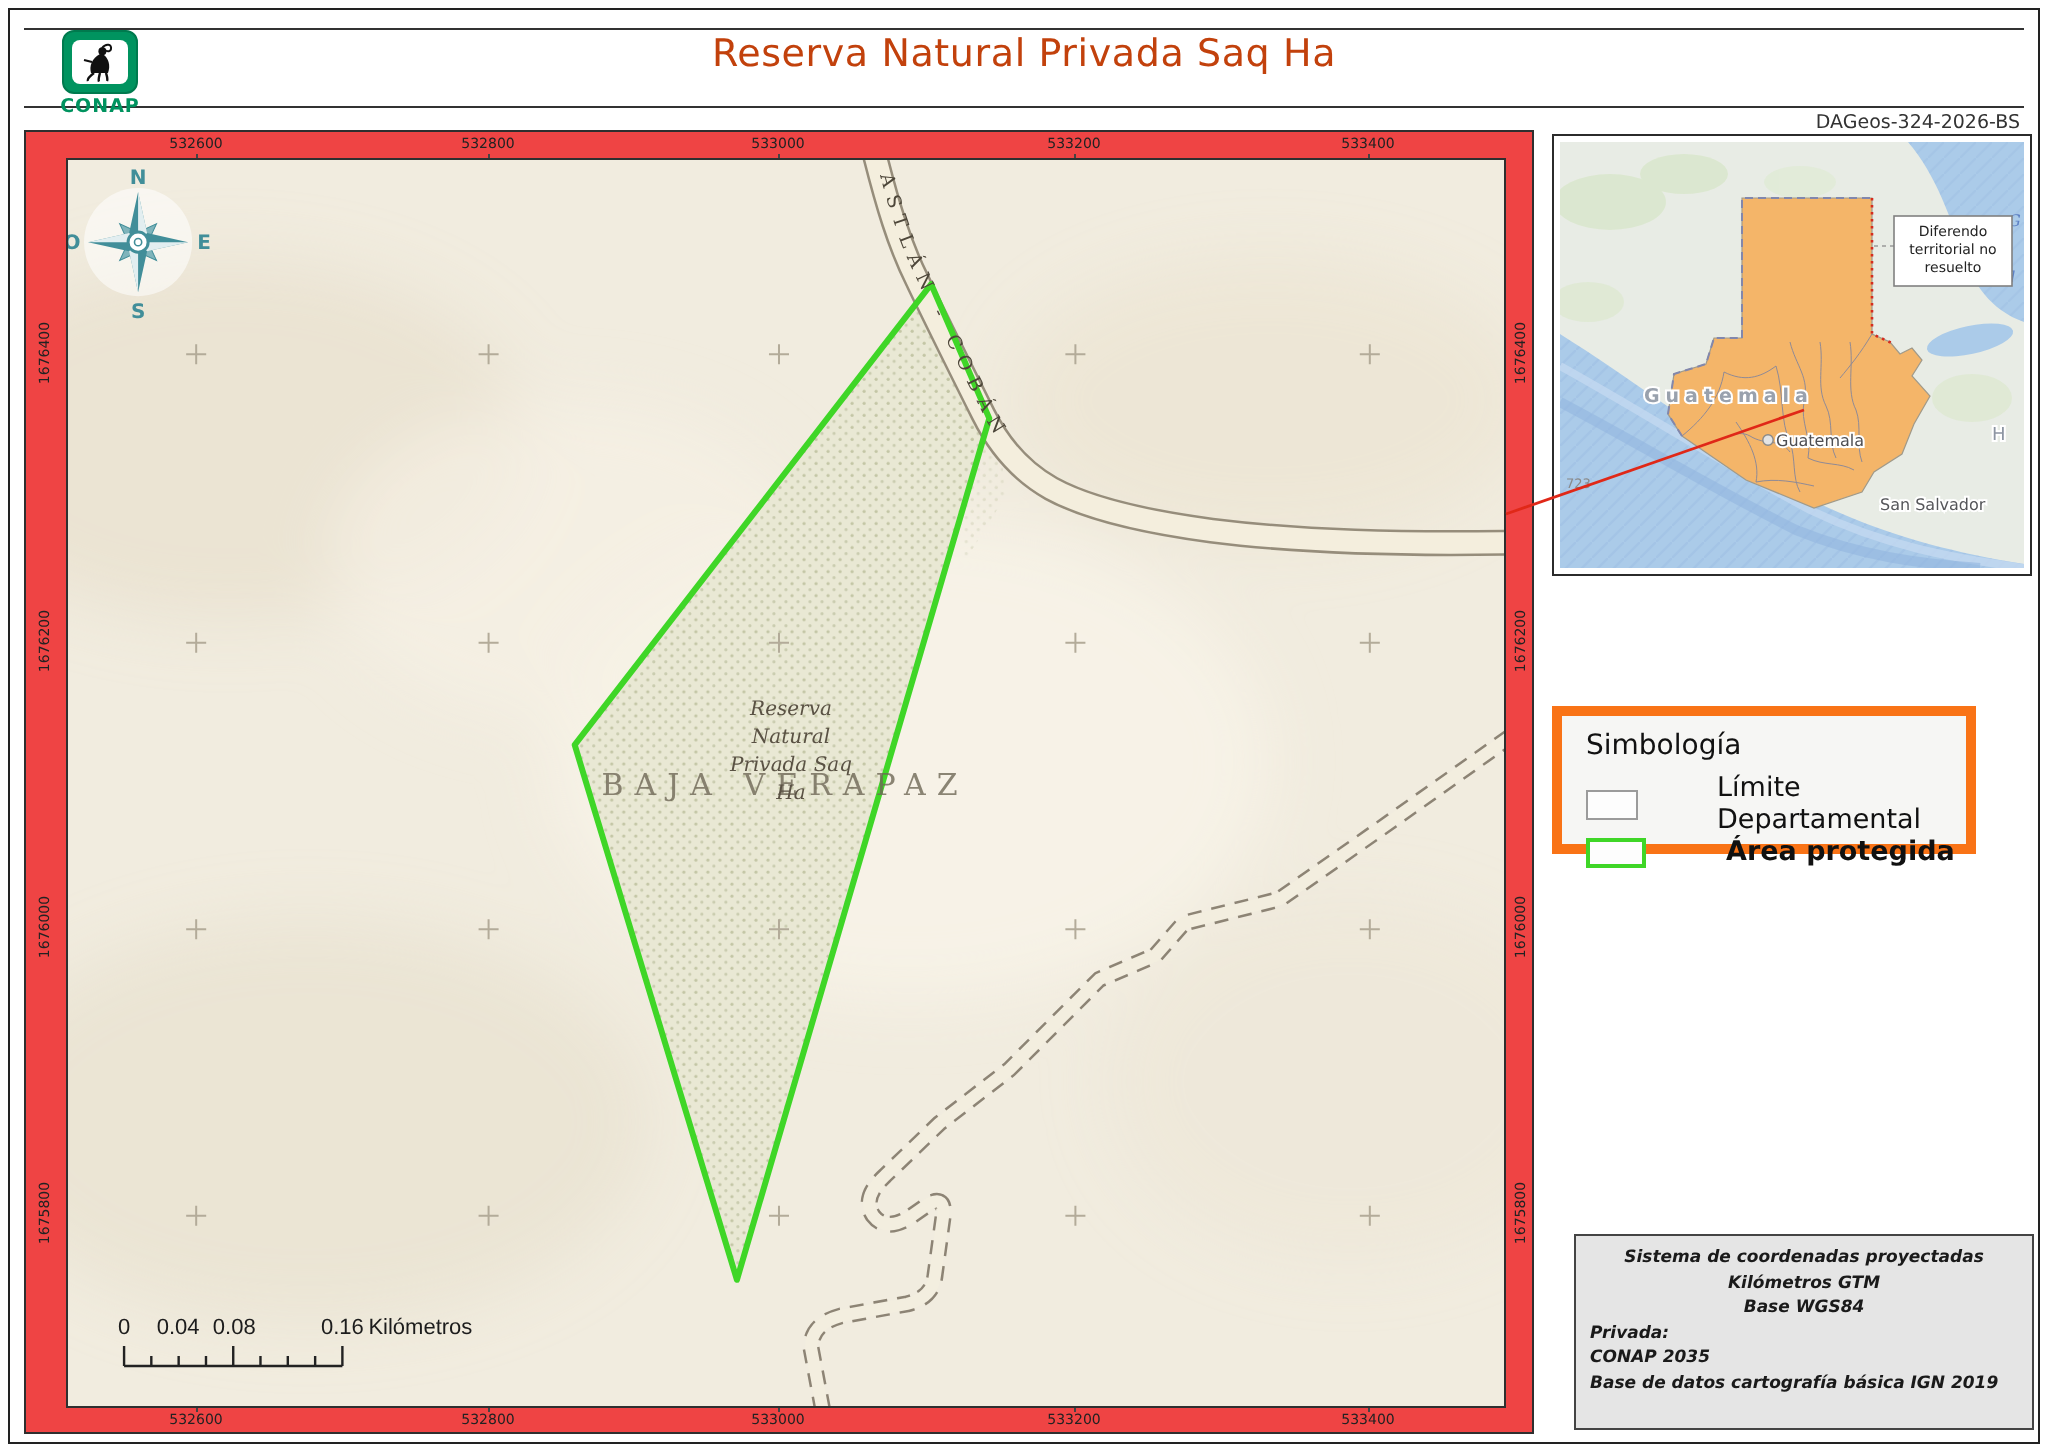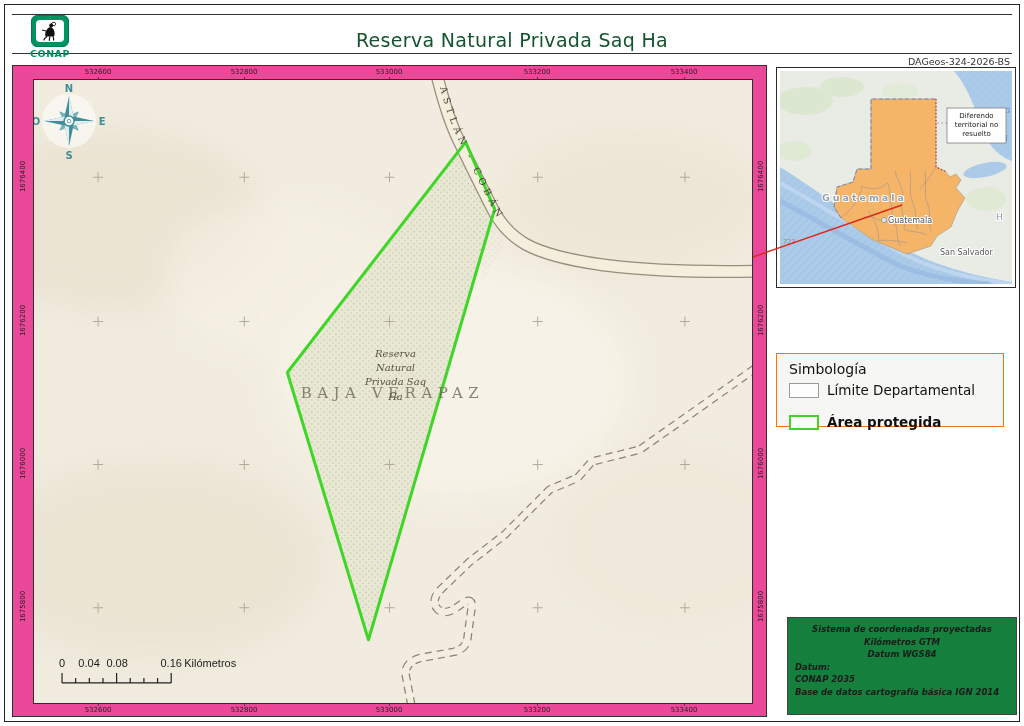--- a/index.html
+++ b/index.html
@@ -3,56 +3,56 @@
 <meta charset="utf-8">
 <style>
   html,body{margin:0;padding:0;}
   body{width:1024px;height:726px;position:relative;background:#fff;
        font-family:"DejaVu Sans","Liberation Sans",sans-serif;overflow:hidden;}
   .page-border{position:absolute;left:4px;top:4px;width:1014px;height:716px;
        border:1.5px solid #222;pointer-events:none;}
   
   .hline{position:absolute;left:12px;right:12px;height:0;border-top:1px solid #333;}
   .hline.top{top:14px;} .hline.bot{top:53px;}
-  .title{position:absolute;left:0;right:0;top:29px;text-align:center;
-       font-size:19px;letter-spacing:.3px;color:#14532d;font-weight:500;}
+  .title{position:absolute;left:0;right:0;top:16px;text-align:center;
+       font-size:19px;letter-spacing:.3px;color:#c2410c;font-weight:500;}
   .logo{position:absolute;left:21px;top:15px;width:58px;text-align:center;z-index:3;}
   .logo-box{width:36px;height:30px;background:#00935f;border-radius:6px;border:1px solid #007a4e;
        display:flex;align-items:center;justify-content:center;margin:0 auto;}
   .logo-inner{width:28px;height:22px;background:#fff;border-radius:4px;display:flex;
        align-items:center;justify-content:center;}
   .logo-text{font-size:9.5px;font-weight:bold;color:#00935f;letter-spacing:.5px;margin-top:1px;}
   .doc-code{position:absolute;right:14px;top:56px;font-size:9.5px;color:#333;}
   
   .map-panel{position:absolute;left:12px;top:65px;width:755px;height:652px;
-       background:#ec4899;border:1px solid #2f2f2f;box-sizing:border-box;}
+       background:#ef4444;border:1px solid #2f2f2f;box-sizing:border-box;}
   .map-inner{position:absolute;left:20px;top:13px;right:13px;bottom:12px;
        border:1.5px solid #2f2f2f;background:#f1ecdf;overflow:hidden;}
   .map-inner svg{display:block;width:100%;height:100%;}
   .coord{position:absolute;width:40px;text-align:center;font-size:7px;color:#222;line-height:11px;}
   .coord.ct{top:1px;} .coord.cb{bottom:0px;}
   .coord.ct::after{content:"";position:absolute;left:50%;bottom:-2px;height:3px;border-left:1px solid #444;}
   .coord.cb::before{content:"";position:absolute;left:50%;top:-2px;height:3px;border-left:1px solid #444;}
   .coord.cl{left:-10px;transform:rotate(-90deg);}
   .coord.cr{left:728px;transform:rotate(-90deg);}
   
   .inset-panel{position:absolute;left:776px;top:67px;width:240px;height:221px;
        border:1px solid #2b2b2b;background:#fff;box-sizing:border-box;padding:3px;}
   .inset-panel svg{display:block;width:100%;height:100%;}
-  .legend-panel{position:absolute;left:776px;top:353px;width:228px;height:74px;
-       border:1px solid #f97316;background:#f6f6f4;box-sizing:border-box;}
+  .legend-panel{position:absolute;left:776px;top:353px;width:212px;height:74px;
+       border:5px solid #f97316;background:#f6f6f4;box-sizing:border-box;}
   .legend-title{position:absolute;left:12px;top:7px;font-size:14px;color:#111;}
-  .legend-row{position:absolute;left:12px;display:flex;align-items:center;}
+  .legend-row{position:absolute;left:12px;display:flex;align-items:center;gap:32px;}
   .legend-row.r0{top:28px;} .legend-row.r1{top:60px;font-weight:bold;}
   .swatch{width:30px;height:15px;background:#fdfdfd;margin-right:8px;box-sizing:border-box;}
   .swatch.gray{border:1px solid #9b9b9b;}
   .swatch.green{border:2.5px solid #3fd627;}
   .legend-label{font-size:13.5px;color:#111;}
   .meta-panel{position:absolute;left:787px;top:617px;width:230px;height:98px;
-       border:1px solid #444;background:#15803d;box-sizing:border-box;
+       border:1px solid #444;background:#e5e5e5;box-sizing:border-box;
        padding:5px 7px;font-size:8.5px;font-weight:bold;font-style:italic;
        color:#1a1a1a;line-height:12.5px;}
   .meta-c{text-align:center;}
   .meta-j{text-align:justify;text-align-last:justify;}
   .overlay{position:absolute;left:0;top:0;width:1024px;height:726px;pointer-events:none;z-index:6;}
 </style>
 </head>
 <body>
 
 <div class="page-border"></div>
@@ -247,21 +247,21 @@
   </div>
   <div class="legend-row r1">
     <div class="swatch green"></div>
     <div class="legend-label">Área protegida</div>
   </div>
 </div>
 
 <div class="meta-panel">
   <div class="meta-c">Sistema de coordenadas proyectadas</div>
   <div class="meta-c">Kilómetros GTM</div>
-  <div class="meta-c">Datum WGS84</div>
-  <div>Datum:</div>
+  <div class="meta-c">Base WGS84</div>
+  <div>Privada:</div>
   <div>CONAP 2035</div>
-  <div>Base de datos cartografía básica IGN 2014</div>
+  <div>Base de datos cartografía básica IGN 2019</div>
 </div>
 
 <svg class="overlay" xmlns="http://www.w3.org/2000/svg">
   <line x1="902" y1="205" x2="753" y2="257" stroke="#e02818" stroke-width="1.4"></line>
 </svg>
 
 </body></html>

